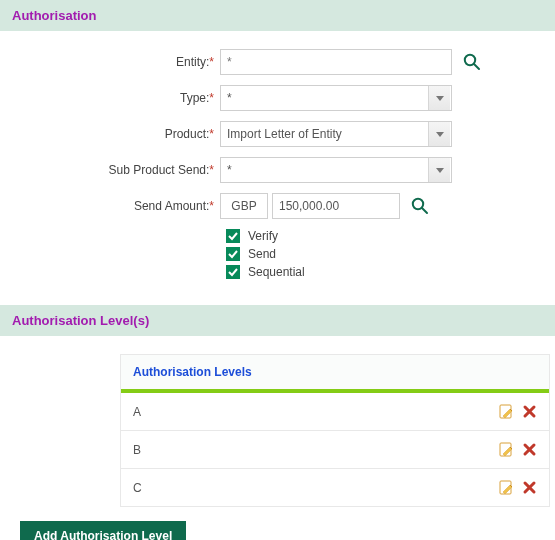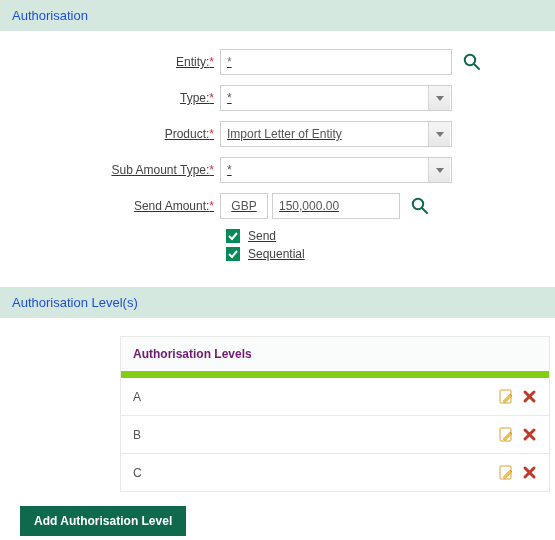--- a/index.html
+++ b/index.html
@@ -6,29 +6,28 @@
   body {
     margin: 0;
     font-family: -apple-system, "Segoe UI", Arial, sans-serif;
     font-size: 12px;
     color: #333;
     background: #fff;
     width: 555px;
   }
   .section-header {
     background: #d5e8df;
-    color: #1d4ed8;
-    font-weight: 400;
+    color: #a21caf;
+    font-weight: 700;
     font-size: 13px;
     padding: 8px 12px;
     margin-bottom: 18px;
   }
   .form-area {
     padding: 0 20px 10px 20px;
-    text-decoration: underline;
   }
   .form-row {
     display: flex;
     align-items: center;
     margin-bottom: 10px;
   }
   .form-label {
     width: 200px;
     text-align: right;
     padding-right: 6px;
@@ -77,25 +76,25 @@
   .check-label { font-size:12px; color:#444; }
 
   .levels-table {
     margin: 0 0 14px 120px;
     border: 1px solid #e8e8e8;
     border-bottom: none;
     width: 430px;
   }
   .lt-head {
     background:#fafcfb;
-    color:#701a75;
+    color:#1d4ed8;
     font-weight:600;
     font-size:12px;
     padding:10px 12px;
-    border-bottom:7px solid #84cc16;
+    border-bottom:4px solid #84cc16;
   }
   .lt-row {
     display:flex; align-items:center; justify-content:space-between;
     padding:10px 12px;
     border-bottom:1px solid #e8e8e8;
     font-size:12px; color:#555;
   }
   .lt-actions { display:flex; gap:8px; align-items:center; }
   .icon-btn { cursor:pointer; display:flex; }
   .add-btn {
@@ -173,21 +172,21 @@
       <span>Import Letter of Entity</span>
       <span class="select-handle">
           <svg width="14" height="14">
             <use href="#svg-chevron"></use>
           </svg>
         </span>
     </div>
   </div>
 
   <div class="form-row">
-    <div class="form-label"><span>Sub Amount Type:</span><span class="req">*</span></div>
+    <div class="form-label"><span>Sub Product Send:</span><span class="req">*</span></div>
     <div class="select-box">
       <span>*</span>
       <span class="select-handle">
           <svg width="14" height="14">
             <use href="#svg-chevron"></use>
           </svg>
         </span>
     </div>
   </div>
 
@@ -203,20 +202,28 @@
         </svg>
     </span>
   </div>
 
   <div class="check-row">
     <span class="checkbox">
         <svg width="12" height="12">
           <use href="#svg-check"></use>
         </svg>
       </span>
+    <span class="check-label">Verify</span>
+  </div>
+  <div class="check-row">
+    <span class="checkbox">
+        <svg width="12" height="12">
+          <use href="#svg-check"></use>
+        </svg>
+      </span>
     <span class="check-label">Send</span>
   </div>
   <div class="check-row" style="margin-bottom:16px;">
     <span class="checkbox">
         <svg width="12" height="12">
           <use href="#svg-check"></use>
         </svg>
       </span>
     <span class="check-label">Sequential</span>
   </div>

